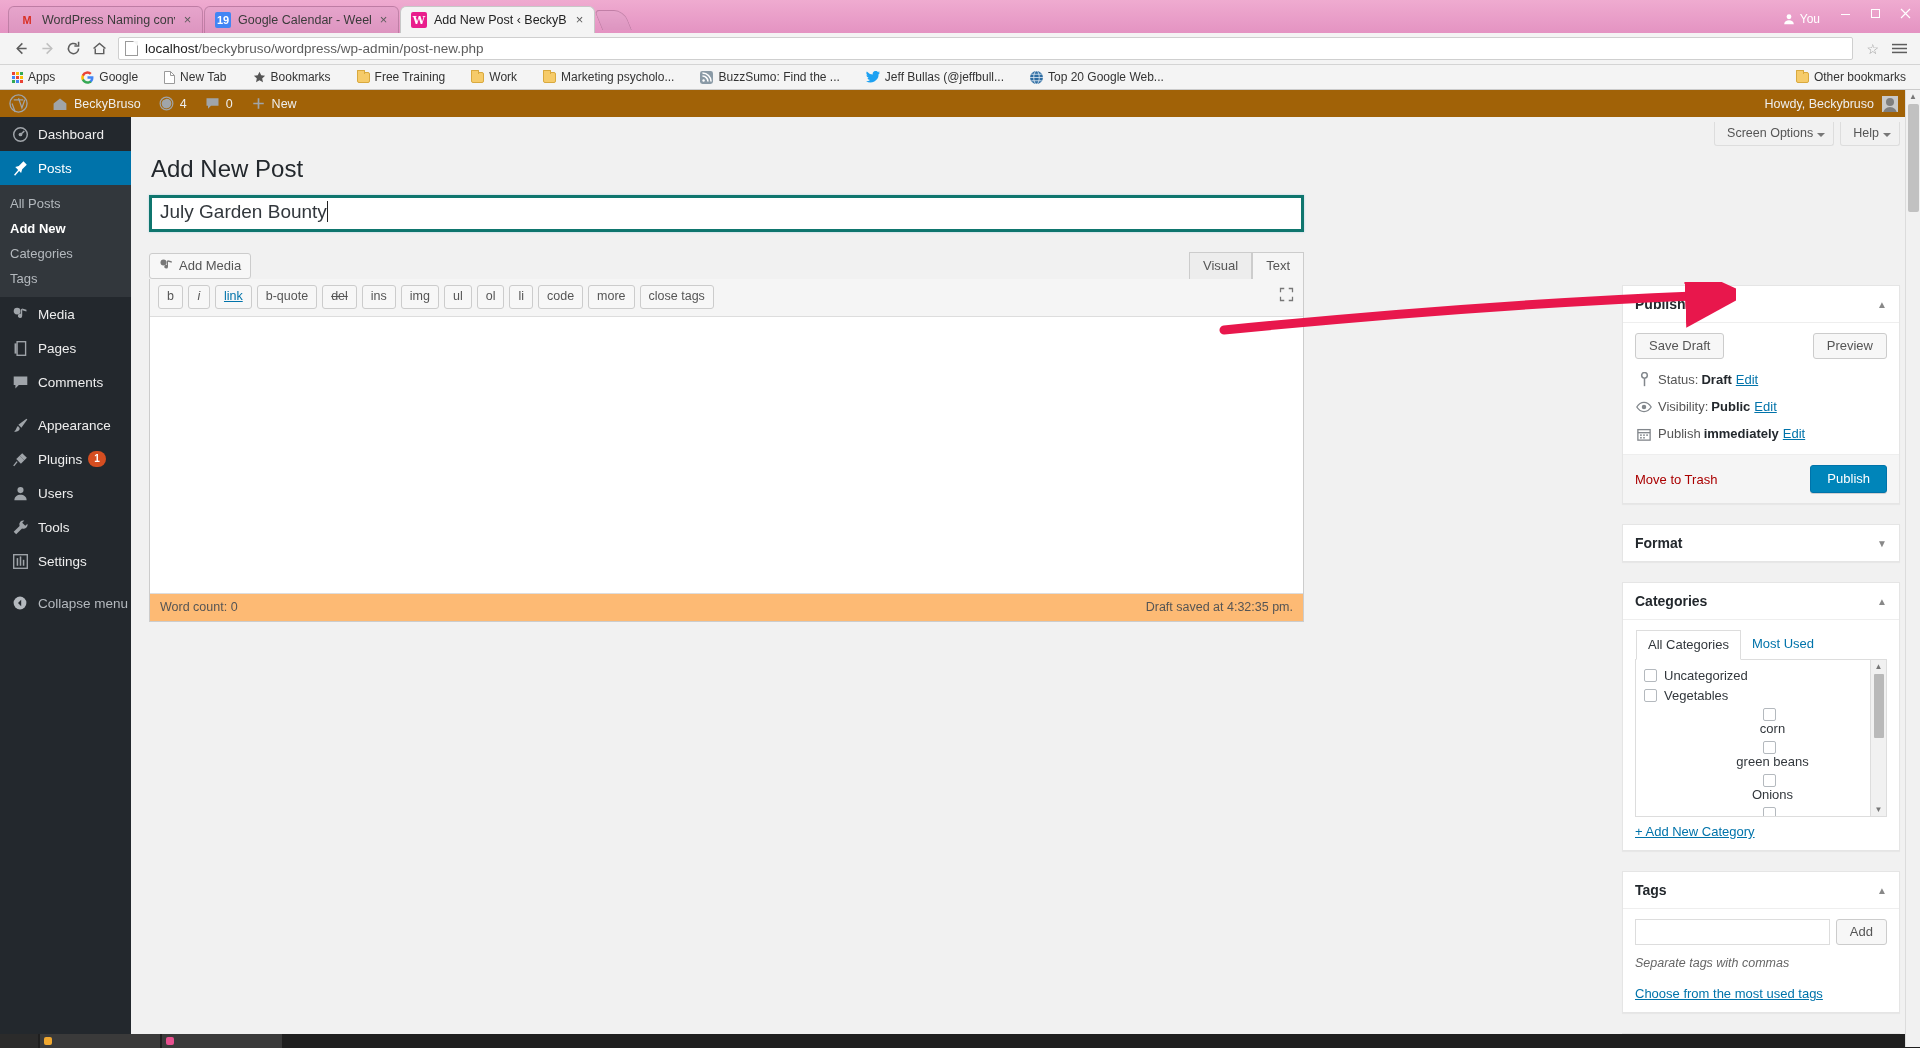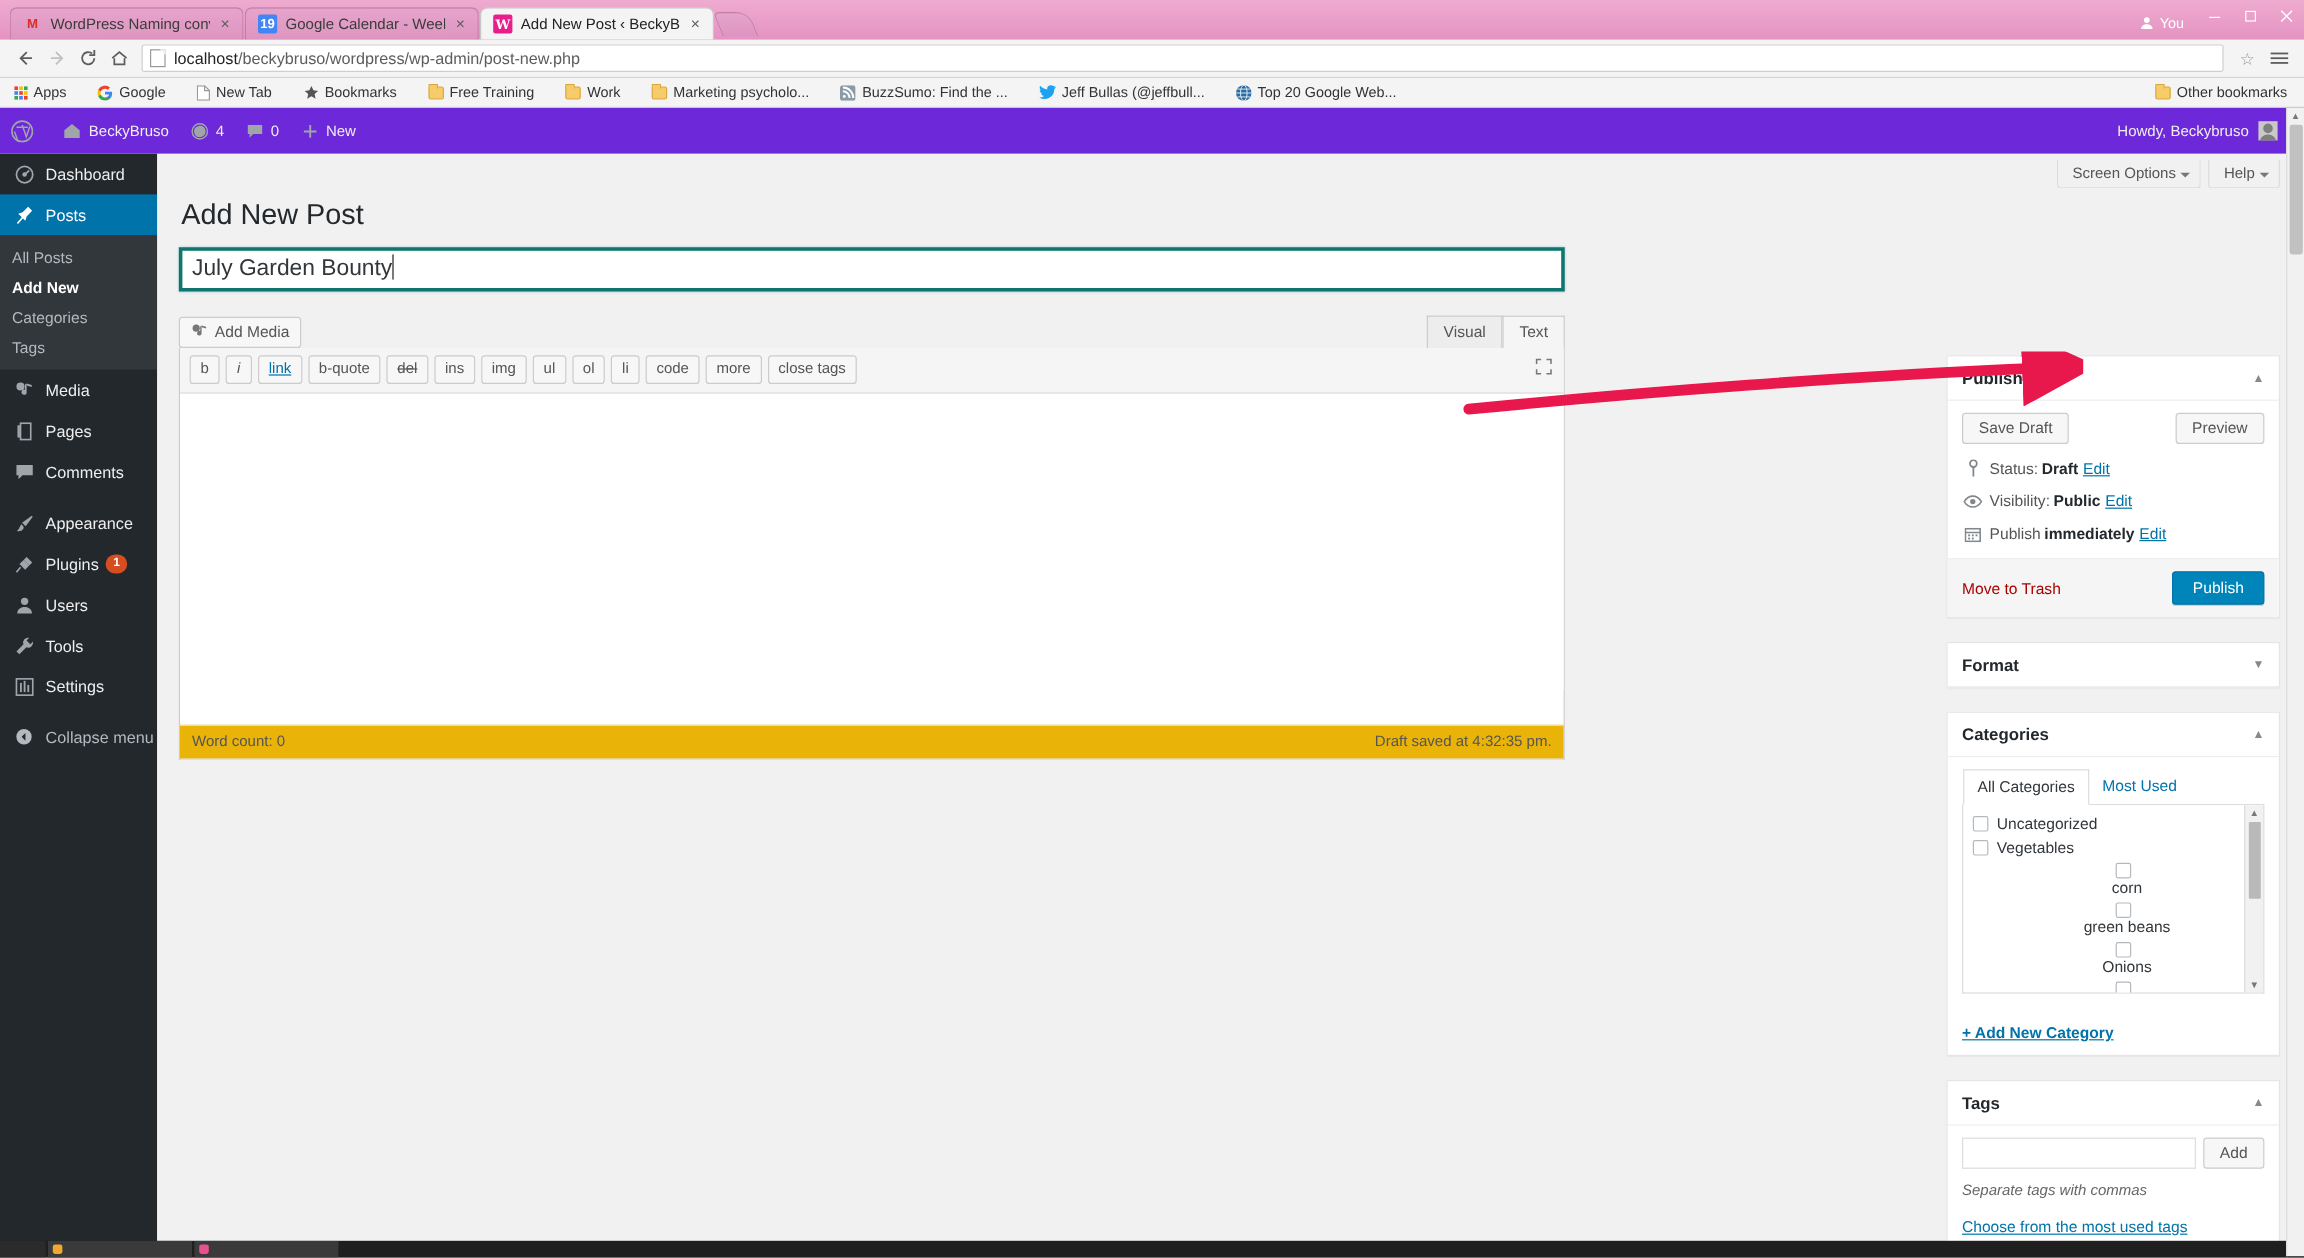--- a/index.html
+++ b/index.html
@@ -160,22 +160,22 @@
     content: ""; position: absolute; top: -3px; left: -1px;
     width: 6px; height: 3px; background: #f6cb69;
     border: 1px solid #d9a93e; border-bottom: none; border-radius: 1px 1px 0 0;
   }
   .apps-grid { display: grid; grid-template-columns: repeat(3,3px); gap: 1px; }
   .apps-grid i { width: 3px; height: 3px; display: block; }
 
   
   .wp-wrap { position: relative; height: calc(1048px - 91px); overflow: hidden; }
   .wp-adminbar {
-    height: 38px;
-    background: #6d28d9;
+    height: 27px;
+    background: #a16207;
     color: #eee;
     display: flex;
     align-items: center;
     font-size: 12.5px;
     position: relative;
     z-index: 20;
   }
   .ab-item {
     display: flex; align-items: center;
     height: 26px; padding: 0 9px;
@@ -320,21 +320,21 @@
     min-width: 22px; text-align: center; line-height: 15px;
   }
   .qt-btn.it { font-style: italic; }
   .qt-btn.lnk { text-decoration: underline; }
   .qt-btn.del { text-decoration: line-through; }
   .fullscreen-ico {
     position: absolute; right: 9px; top: 8px; color: #777;
   }
   .editor-area { height: 247px; background: #fff; }
   .editor-status {
-    border-top: 1px solid #ddd; background: #eab308;
+    border-top: 1px solid #ddd; background: #fdba74;
     display: flex; align-items: center; justify-content: space-between;
     padding: 6px 10px 7px; font-size: 12.5px; color: #555;
     position: absolute; bottom: 0; left: 0; right: 0;
   }
 
   
   .meta-col {
     position: absolute; right: 20px; top: 168px;
     width: 278px;
   }
@@ -410,22 +410,22 @@
     background: #f1f1f1; border-left: 1px solid #ddd;
     display: flex; flex-direction: column; align-items: center;
   }
   .cat-scroll .arr { font-size: 8px; color: #777; padding: 2px 0; }
   .cat-scroll .thumb {
     width: 10px; flex: 1 1 auto; background: #b9b9b9;
     margin: 1px 0; border-radius: 1px; max-height: 96px;
   }
   .cat-scroll .track { flex: 1 1 auto; }
   .add-cat {
-    display: block; margin-top: 25px;
-    color: #0073aa; font-size: 13px; font-weight: bold;
+    display: block; margin-top: 7px;
+    color: #0073aa; font-size: 13px; font-weight: normal;
     text-decoration: underline;
   }
   .tag-row { display: flex; gap: 6px; align-items: center; }
   .tag-input {
     flex: 1 1 auto; height: 26px;
     border: 1px solid #ddd; background: #fff;
     padding: 0 6px; font-size: 13px; outline: none;
   }
   .tag-hint { font-style: italic; color: #666; font-size: 12.5px; margin-top: 11px; }
   .tag-used { display: block; margin-top: 16px; color: #0073aa;

